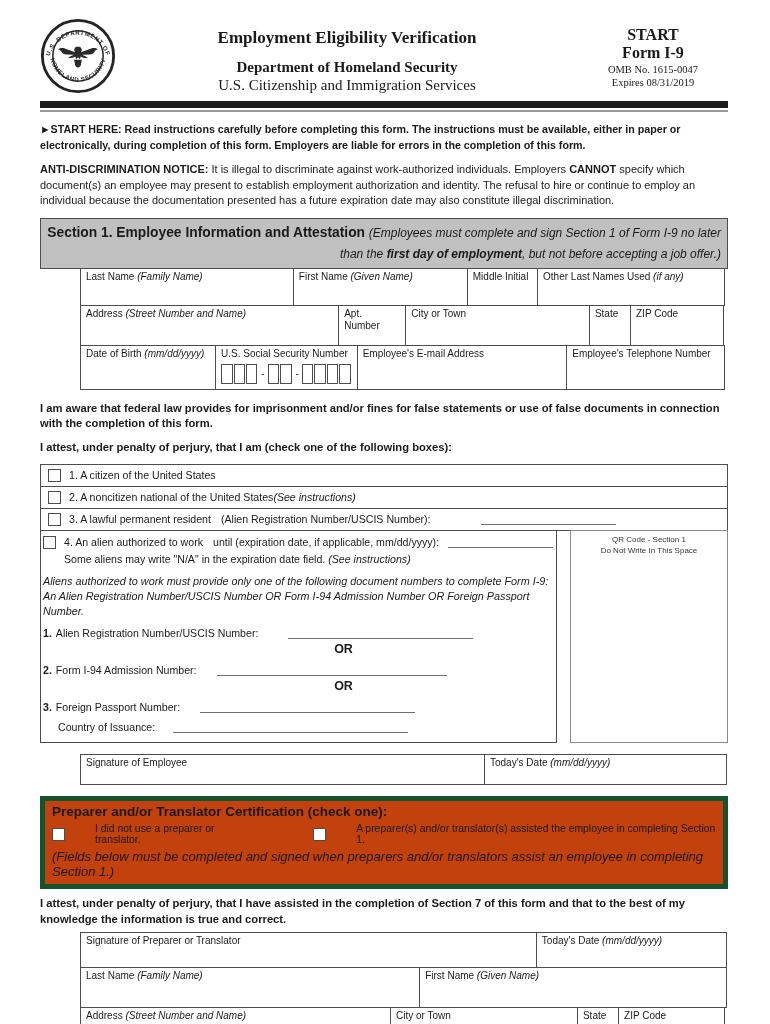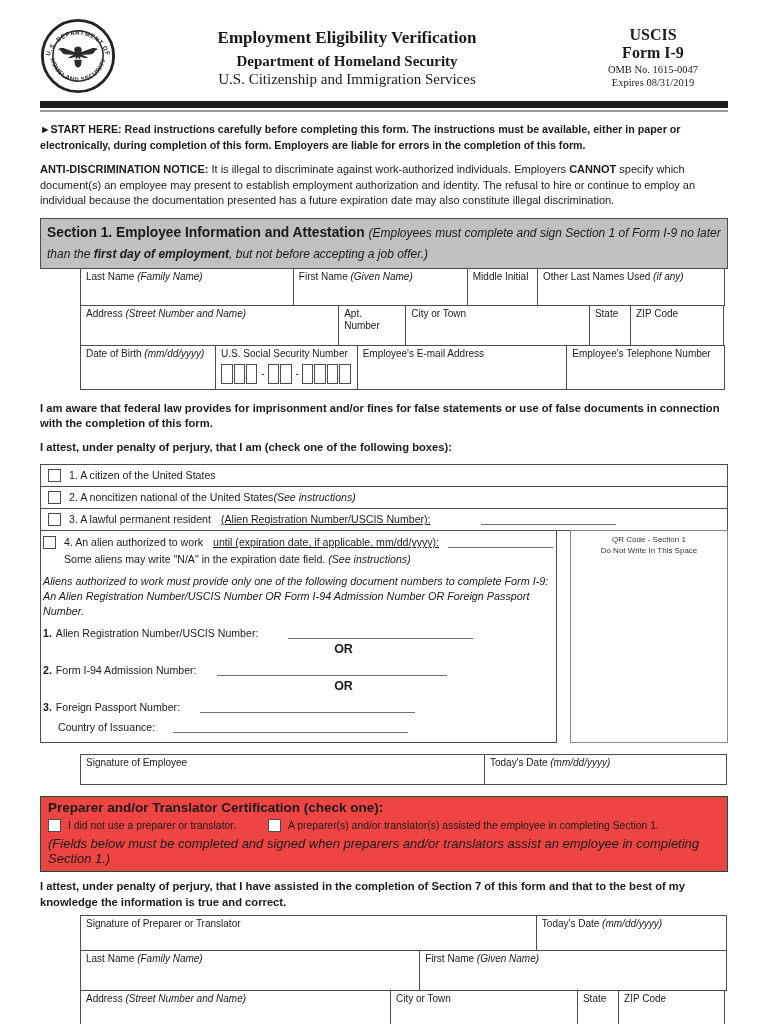--- a/index.html
+++ b/index.html
@@ -7,34 +7,34 @@
   .page {
     width: 770px; height: 1024px; background:#fff; overflow:hidden;
     font-family: "Liberation Sans", sans-serif; color:#1a1a1a;
     padding: 16px 42px 0 40px; position: relative;
   }
   
   .header { display:flex; align-items:flex-start; }
   .seal { width:76px; height:76px; flex:none; margin-top:2px; }
   .title-block { flex:1; text-align:center; font-family:"Liberation Serif", serif; padding-top:12px; }
   .title { font-size:17px; font-weight:bold; }
-  .subtitle { font-size:15px; font-weight:bold; margin-top:5px; }
+  .subtitle { font-size:15px; font-weight:bold; margin-top:11px; }
   .subtitle2 { font-size:15px; margin-top:1px; }
   .agency-block { width:150px; flex:none; text-align:center; font-family:"Liberation Serif", serif; padding-top:10px; }
   .agency, .form-name { font-size:16px; font-weight:bold; }
   .omb, .expires { font-size:10.5px; margin-top:2px; }
   .bar  { height:7px; background:#1c1c1c; margin-top:7px; }
   .bar2 { height:2px; background:#999;    margin-top:2px; }
   
   .start-here { margin-top:9px; font-size:10.7px; font-weight:bold; line-height:1.5; }
   .anti { margin-top:9px; font-size:11px; line-height:1.42; }
   .anti b { font-weight:bold; }
   .anti .lead { font-weight:bold; }
   
-  .s1-header { margin-top:9px; background:#c0c0c0; border:1px solid #4c4c4c; padding:3px 6px 4px; line-height:1.3; }
+  .s1-header { margin-top:9px; background:#c0c0c0; border:1px solid #4c4c4c; padding:3px 6px 4px; line-height:1.3;text-align:right; }
   .s1-title { font-size:13.8px; font-weight:bold; }
   .s1-note  { font-size:12px; font-style:italic; }
   .frow { display:flex; margin-top:-1px;padding-left:40px; }
   .fcell { border:1px solid #4c4c4c; margin-left:-1px; padding:2px 5px; font-size:10px; line-height:1.25; background:#fff; }
   .fcell:first-child { margin-left:0; }
   .hint { font-style:italic; }
   .r1 .fcell { min-height:38px; }
   .r2 .fcell { min-height:41px; }
   .r3 .fcell { min-height:45px; }
   .ssn-boxes { display:flex; align-items:center; margin-top:4px; }
@@ -45,42 +45,42 @@
   .p-attest { margin-top:9px; }
   
   .opt-row { display:flex; align-items:center; border:1px solid #4c4c4c; margin-top:-1px; padding:3px 7px; font-size:10.6px; min-height:23px; }
   .opt-first { margin-top:8px; }
   .cb { width:13px; height:13px; border:1px solid #4c4c4c; background:#fff; display:inline-block; flex:none; margin-right:8px; }
   .u-line { display:inline-block; border-bottom:1px solid #707070; height:12px; }
   .u-opt3 { width:135px; margin-left:50px; }
   .opt4-wrap { display:flex; margin-top:-1px; align-items:stretch; }
   .opt4-box { flex:1; border:1px solid #4c4c4c; padding:5px 2px 9px; font-size:10.6px; }
   .opt4-line1 { display:flex; align-items:center; }
-  .gap-sm { margin-left:10px;text-decoration:underline; }
+  .gap-sm { margin-left:10px; }
   .u-exp { width:105px; margin-left:9px; }
   .opt4-line2 { margin-left:21px; margin-top:4px; }
   .aliens-note { font-style:italic; font-size:10.8px; line-height:1.4; margin-top:9px; }
   .doc-line { display:flex; align-items:flex-end; margin-top:8px; font-size:10.6px; }
   .doc-num { font-weight:bold; margin-right:4px; }
   .or { font-weight:bold; font-size:12.5px; margin:3px 0 0 90px;text-align:center; }
   .u-doc1 { width:185px; margin-left:30px; }
   .u-doc2 { width:230px; margin-left:20px; }
   .u-doc3 { width:215px; margin-left:20px; }
   .u-country { width:235px; margin-left:18px; }
   .country-line { margin-left:15px; margin-top:8px; }
   .qr-col { width:158px; flex:none; margin-left:13px; display:flex; flex-direction:row; }
   .qr-spacer { height:30px; }
   .qr-box { flex:1; border:1px solid #8a8a8a; text-align:center; padding-top:4px; font-size:8px; color:#333; line-height:1.35; }
   
   .sig-row { margin-top:11px; }
   .sig-row .fcell { min-height:31px; }
   
-  .prep-box { margin-top:11px; background:#ef4444; border:1px solid #14532d; padding:3px 7px 5px; }
+  .prep-box { margin-top:11px; background:#c2410c; border:5px solid #14532d; padding:3px 7px 5px; }
   .prep-title { font-size:13.5px; font-weight:bold; }
-  .prep-cbline { display:flex; align-items:center; margin-top:4px; font-size:10.4px; }
+  .prep-cbline { display:flex; align-items:center; margin-top:4px; font-size:10.4px;gap:23px; }
   .prep-cbline .cb { margin-right:7px; }
   .cb2-gap { margin-left:32px; }
   .prep-note { font-style:italic; font-size:13px; margin-top:4px; }
   .prep-attest { margin-top:7px; }
   .pr1 .fcell { min-height:36px; }
   .pr2 .fcell { min-height:41px; }
   .pr3 .fcell { min-height:46px; }
 </style>
 </head>
 <body>
@@ -105,21 +105,21 @@
         <path d="M40 30 c-2.5 0 -4 1.8 -4 3.6 0 1 .4 1.8 1 2.4 l-11 -4 c-2 -.8 -5 -.6 -7 1 2 .4 3 1.4 3.6 2.6 1 1.8 2.8 2.8 5 2.8 l8 .2 -6 3 c2.6 1 5.4 .6 7.6 -1 l.8 2.8 2 -2 2 2 .8 -2.8 c2.2 1.6 5 2 7.6 1 l-6 -3 8 -.2 c2.2 0 4 -1 5 -2.8 .6 -1.2 1.6 -2.2 3.6 -2.6 -2 -1.6 -5 -1.8 -7 -1 l-11 4 c.6 -.6 1 -1.4 1 -2.4 0 -1.8 -1.5 -3.6 -4 -3.6 z"></path>
         <path d="M36 44 h8 l-1 6 c-1.2 1.4 -1.8 1.8 -3 2.4 -1.2 -.6 -1.8 -1 -3 -2.4 z"></path>
       </g>
     </svg>
     <div class="title-block">
       <div class="title">Employment Eligibility Verification</div>
       <div class="subtitle">Department of Homeland Security</div>
       <div class="subtitle2">U.S. Citizenship and Immigration Services</div>
     </div>
     <div class="agency-block">
-      <div class="agency">USCIS</div>
+      <div class="agency">START</div>
       <div class="form-name">Form I-9</div>
       <div class="omb">OMB No. 1615-0047</div>
       <div class="expires">Expires 08/31/2019</div>
     </div>
   </div>
   <div class="bar"></div>
   <div class="bar2"></div>
 
   <p class="start-here"><span>►</span><span>START HERE:</span><span> Read instructions carefully before completing this form. The instructions must be available, either in paper or electronically, during completion of this form. Employers are liable for errors in the completion of this form.</span></p>
 

